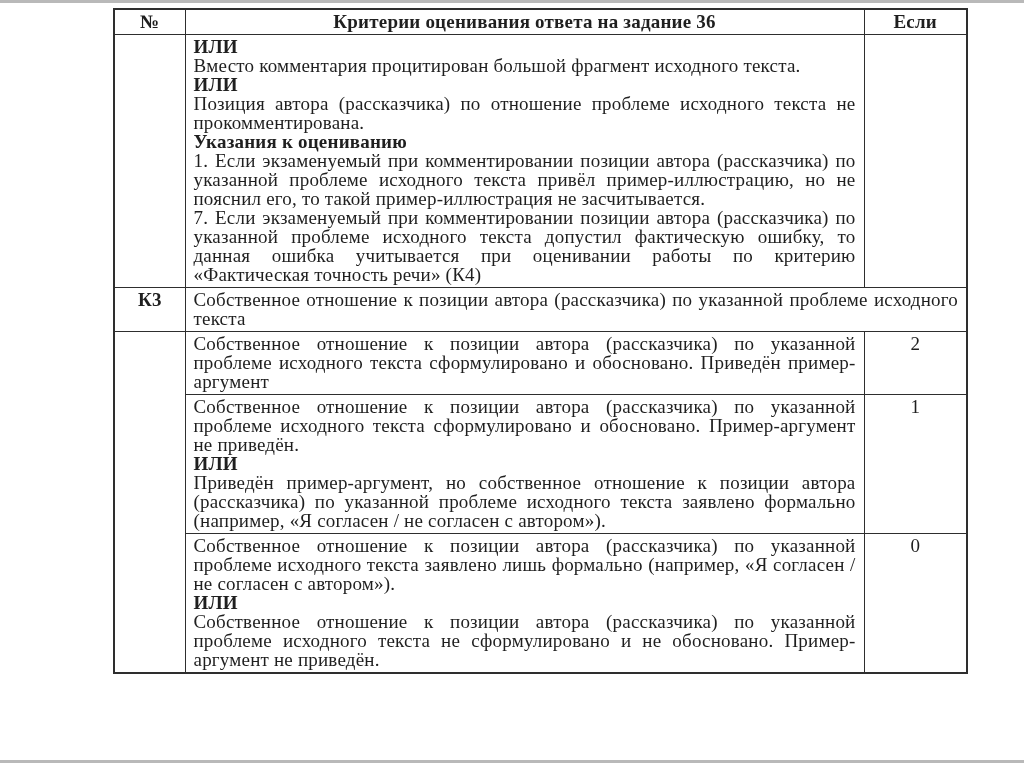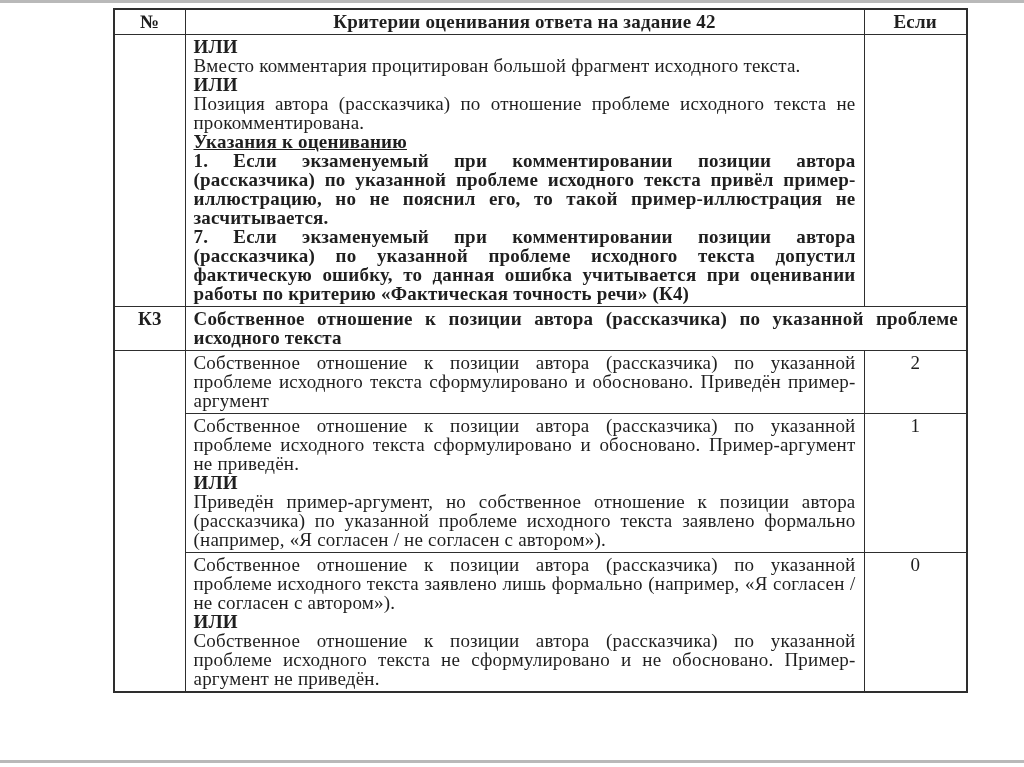--- a/index.html
+++ b/index.html
@@ -53,43 +53,43 @@
     font-weight: bold;
   }
   td.points-cell {
     text-align: center;
     padding-top: 2px;
   }
   td.text-cell p {
     margin: 0;
     text-align: justify;
   }
-  p.b { font-weight: bold; }
-  p.bu { font-weight: bold; text-decoration: underline; text-align: center; }
+  p.b { font-weight: normal; }
+  p.bu { font-weight: bold; text-align: center; }
   p.or-label { font-weight: bold; text-align: center; }
   td.k3-title { font-weight: bold; }
 </style>
 </head>
 <body>
 
 <div class="page">
   <div class="rule top"></div>
   <div class="rule bottom"></div>
 
   <table class="criteria">
     <colgroup>
       <col style="width:71px">
       <col style="width:679px">
       <col style="width:103px">
     </colgroup>
 
     <tbody>
         <tr>
       <td class="hdr">№</td>
-      <td class="hdr">Критерии оценивания ответа на задание 42</td>
+      <td class="hdr">Критерии оценивания ответа на задание 36</td>
       <td class="hdr">Если</td>
     </tr>
 
     <tr>
       <td class="num-cell"></td>
       <td class="text-cell">
         <p class="or-label">ИЛИ</p>
         <p>Вместо комментария процитирован большой фрагмент ис­ходного текста.</p>
         <p class="or-label">ИЛИ</p>
         <p>Позиция автора (рассказчика) по отношение проблеме ис­ходного текста не прокомментирована.</p>

